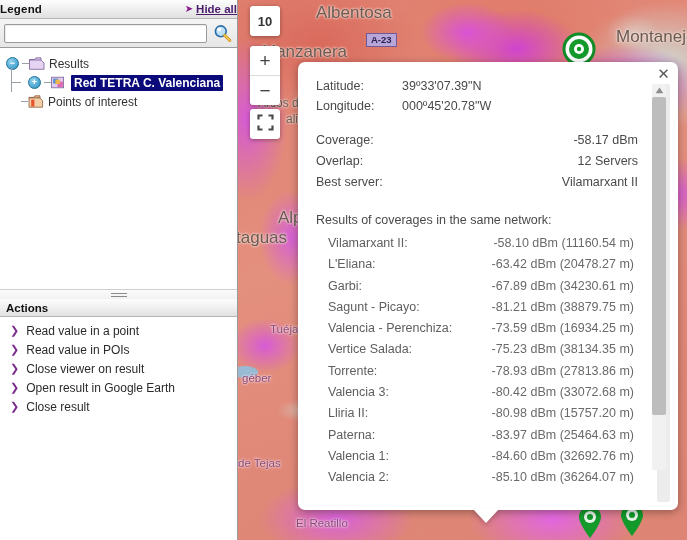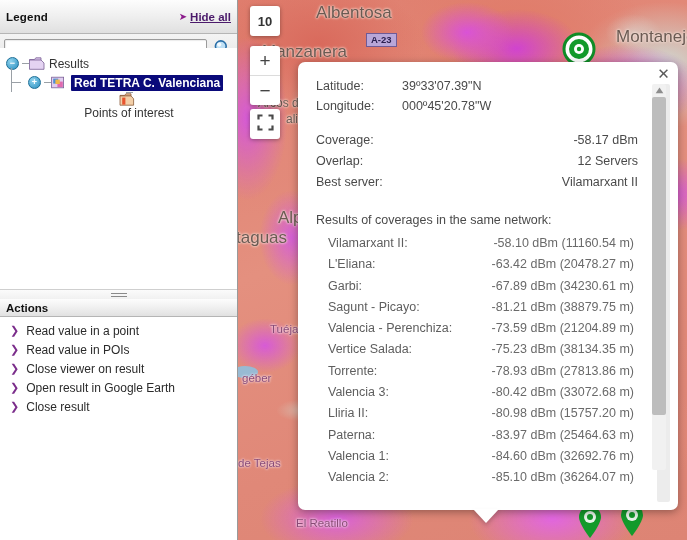--- a/index.html
+++ b/index.html
@@ -10,24 +10,24 @@
   }
   #app{position:relative;width:687px;height:540px;overflow:hidden;}
 
   
   #left-panel{
     position:absolute;left:0;top:0;width:238px;height:540px;
     background:#ffffff;border-right:1px solid #9a9a9a;box-sizing:border-box;
     z-index:30;
   }
   .panel-head{
-    height:34px;line-height:18px;
+    height:19px;line-height:18px;
     background:linear-gradient(to bottom,#fdfdfd 0%,#ececec 60%,#e0e0e0 100%);
     border-bottom:1px solid #b5b5b5;
-    padding:0 6px;box-sizing:border-box;
+    padding:0 0;box-sizing:border-box;
     display:flex;align-items:center;justify-content:space-between;
     font-weight:bold;font-size:11.5px;color:#111;
   }
   .panel-head .title{letter-spacing:.2px;}
   .hide-all{display:flex;align-items:center;gap:3px;}
   .chev{color:#8b1a8b;font-size:10px;font-weight:bold;line-height:1;}
   .hide-all-link{
     color:#4b1a6b;text-decoration:underline;font-weight:bold;font-size:11.5px;
     cursor:pointer;
   }
@@ -352,21 +352,21 @@
           <div class="res-row">
             <span class="rn">Garbi:</span>
             <span class="rv">-67.89 dBm (34230.61 m)</span>
           </div>
           <div class="res-row">
             <span class="rn">Sagunt - Picayo:</span>
             <span class="rv">-81.21 dBm (38879.75 m)</span>
           </div>
           <div class="res-row">
             <span class="rn">Valencia - Perenchiza:</span>
-            <span class="rv">-73.59 dBm (21204.89 m)</span>
+            <span class="rv">-73.59 dBm (16934.25 m)</span>
           </div>
           <div class="res-row">
             <span class="rn">Vertice Salada:</span>
             <span class="rv">-75.23 dBm (38134.35 m)</span>
           </div>
           <div class="res-row">
             <span class="rn">Torrente:</span>
             <span class="rv">-78.93 dBm (27813.86 m)</span>
           </div>
           <div class="res-row">
@@ -449,21 +449,21 @@
           <svg width="15" height="13" viewBox="0 0 15 13">
             <rect x="0.6" y="1.2" width="12" height="10.6" fill="#e0cdf0" stroke="#7a5f96" stroke-width=".8"></rect>
             <rect x="2.2" y="2.6" width="5" height="5" fill="#4f8fd4"></rect>
             <rect x="6.4" y="5.6" width="5.4" height="5.4" fill="#e06ab0"></rect>
             <rect x="4.4" y="3.6" width="4.4" height="4.4" fill="#f0b84a"></rect>
           </svg>
         </span>
         <span class="node-label sel">Red TETRA C. Valenciana</span>
       </div>
 
-      <div class="tnode lvl1" style="padding-left:15px;flex-direction:column;">
+      <div class="tnode lvl1" style="padding-left:15px;">
         <span class="tline"></span>
         <span class="folder">
           <svg width="16" height="13" viewBox="0 0 16 13">
             <path d="M1 2.4 L5.6 2.4 L6.9 0.8 L12 0.8 L12 3.2 L1 3.2 Z" fill="#e9b892" stroke="#8a5c3a" stroke-width=".8"></path>
             <path d="M1 2.9 L12 2.9 L14.6 5.8 L14.6 12.2 L1 12.2 Z" fill="#f3cfa8" stroke="#8a5c3a" stroke-width=".8"></path>
             <rect x="3.2" y="4.6" width="3.2" height="7" fill="#e8542e"></rect>
           </svg>
         </span>
         <span class="node-label">Points of interest</span>
       </div>

